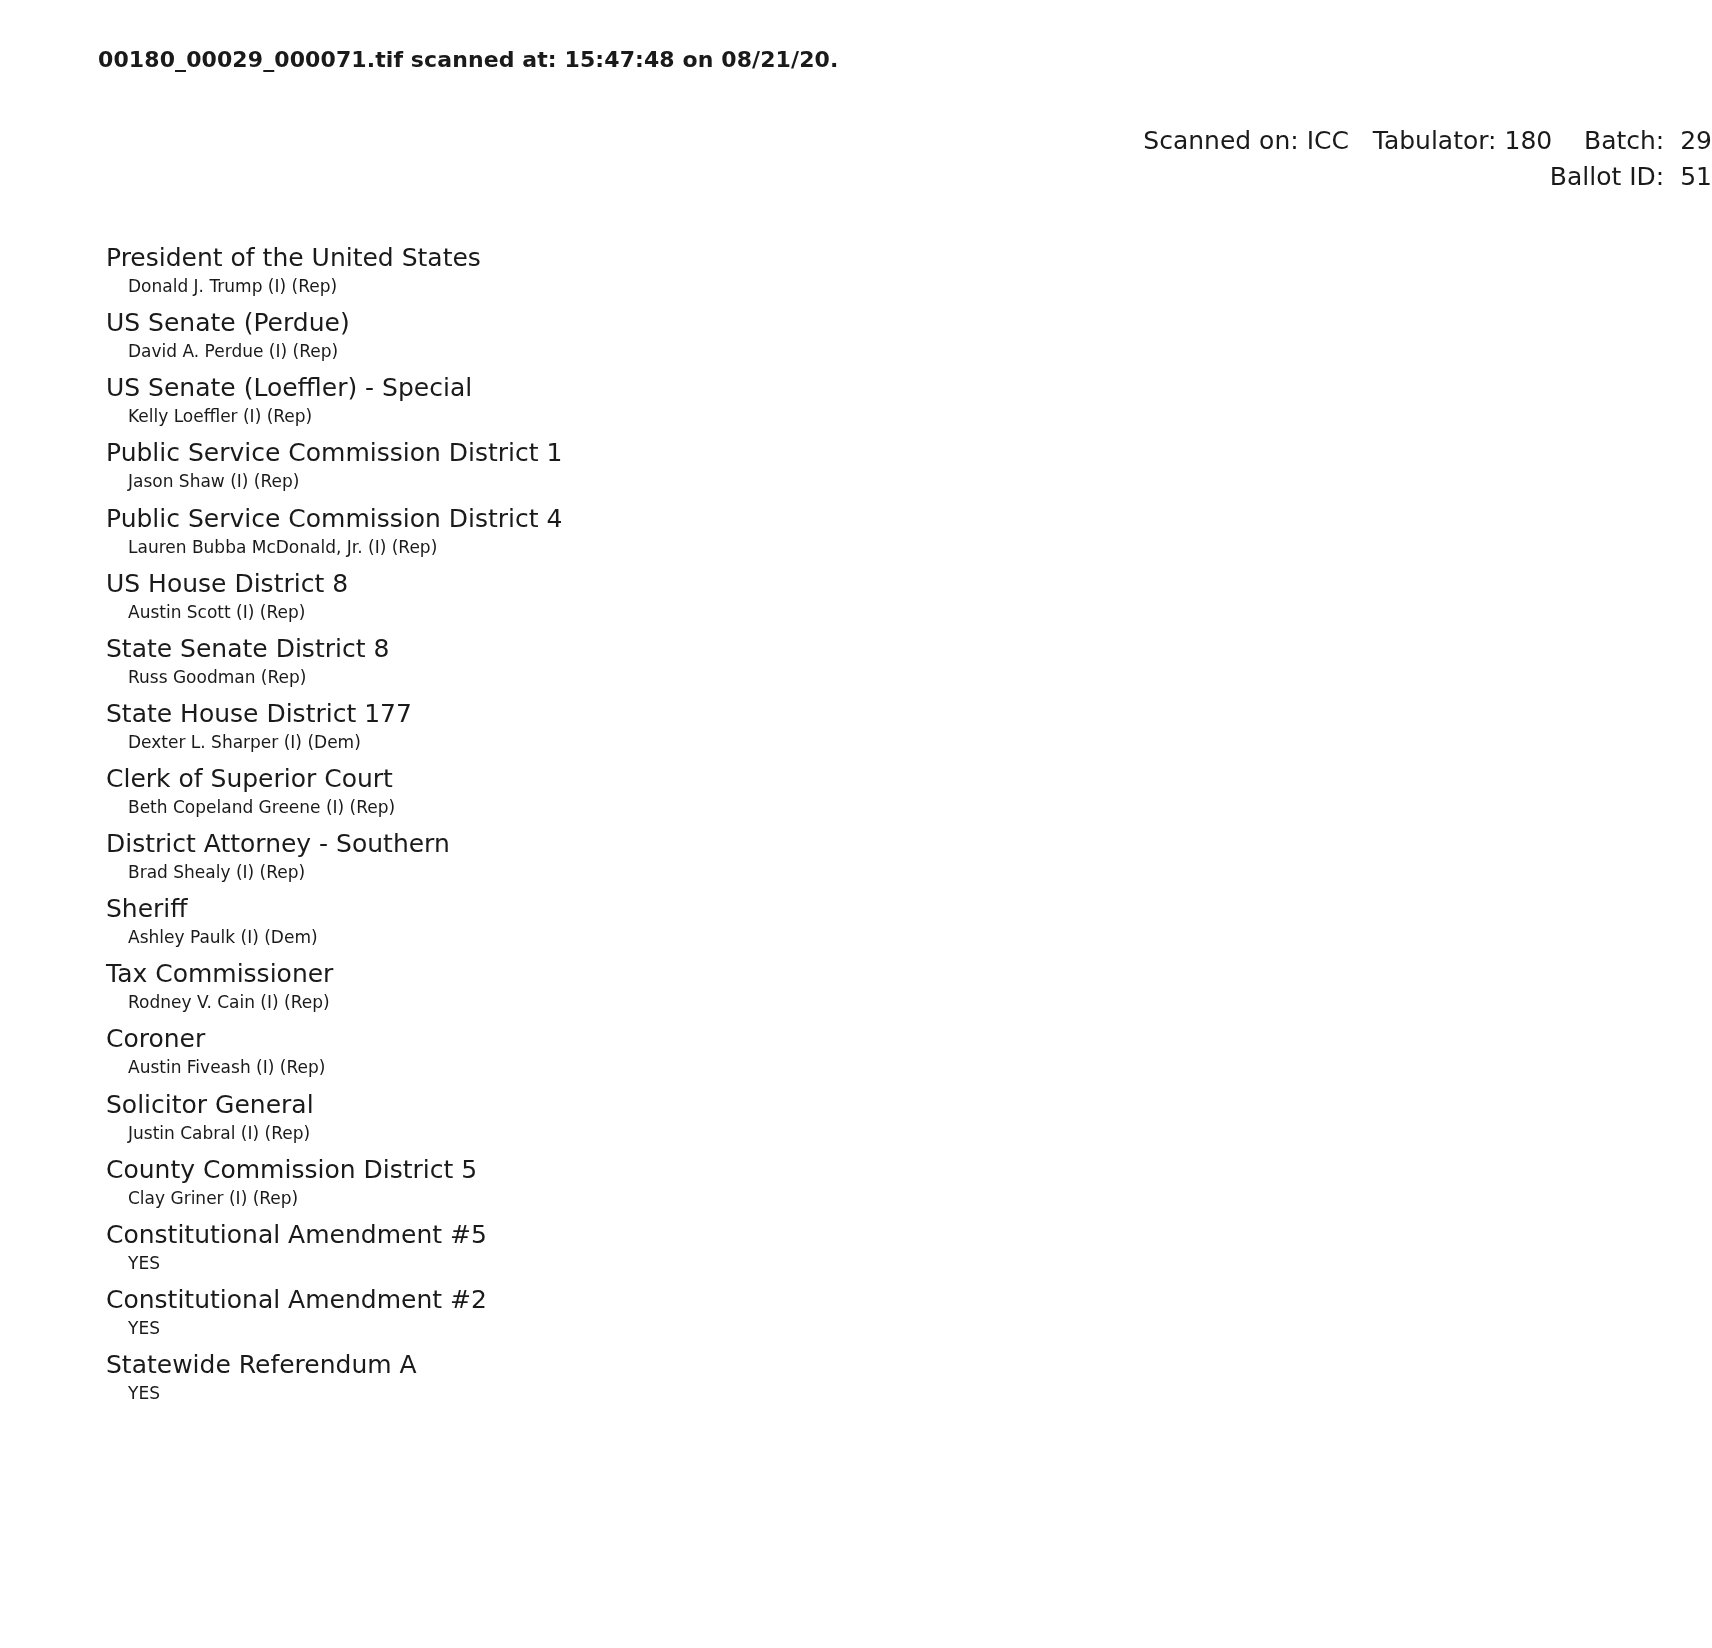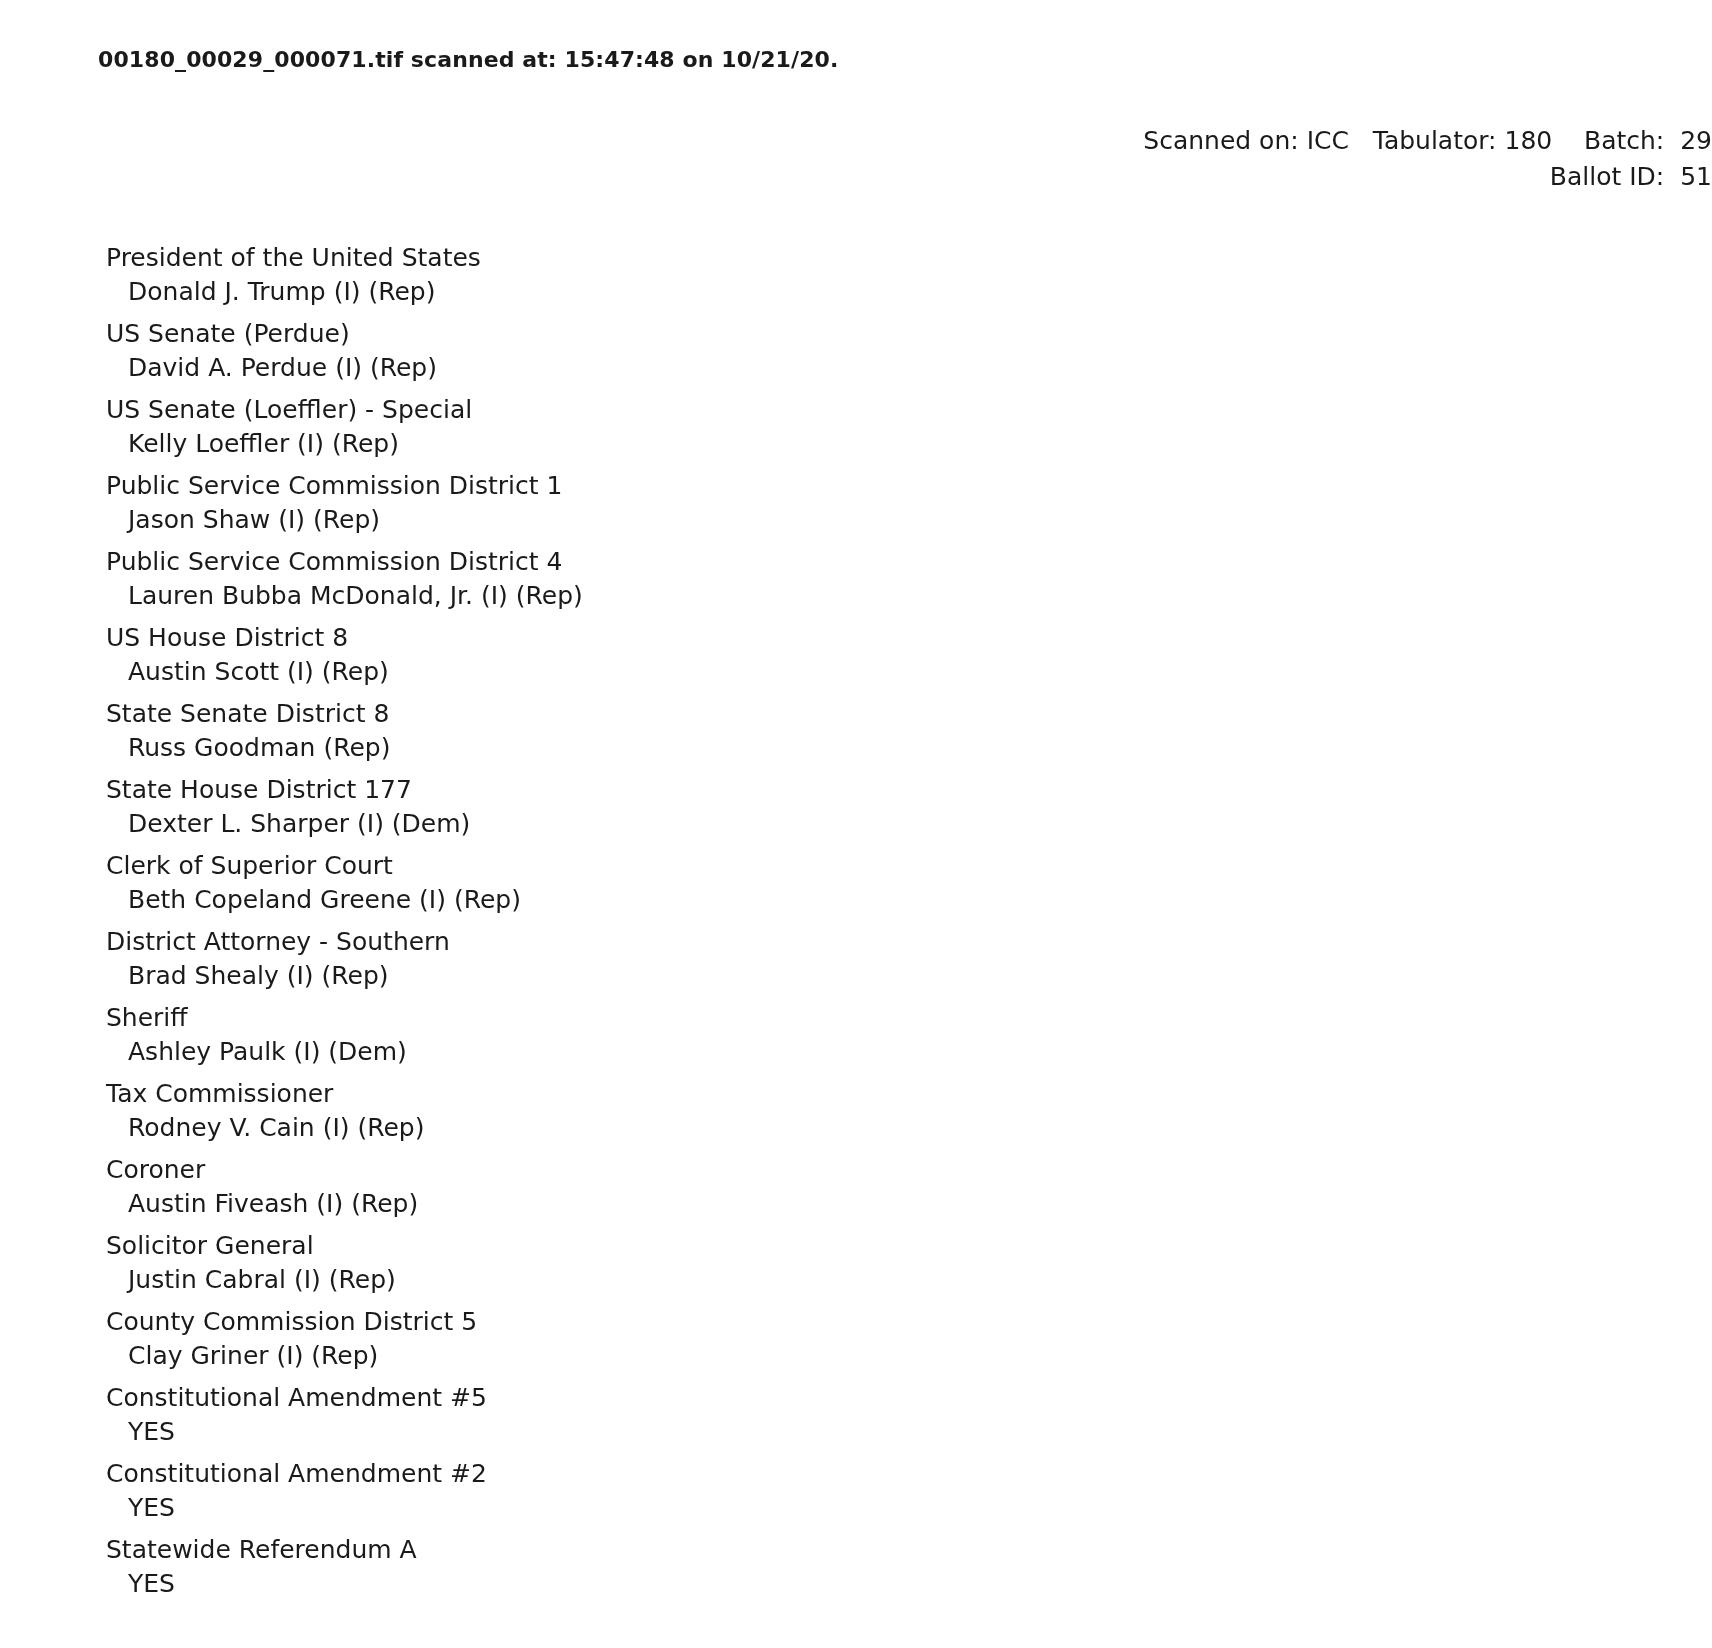--- a/index.html
+++ b/index.html
@@ -41,32 +41,32 @@
   }
   .contest {
     margin: 8px;
   }
   .contest-title {
     font-size: 25px;
     line-height: 1.36;
     white-space: pre;
   }
   .contest-selection {
-    font-size: 25px;
+    font-size: 17px;
     line-height: 1.36;
     padding-left: 22px;
     white-space: pre;
   }
 </style>
 </head>
 <body>
 
 <div class="page">
 
-  <div class="scan-header">00180_00029_000071.tif scanned at: 15:47:48 on 10/21/20.</div>
+  <div class="scan-header">00180_00029_000071.tif scanned at: 15:47:48 on 08/21/20.</div>
 
   <div class="meta-block">
     <div class="meta-line">Scanned on: ICC   Tabulator: 180    Batch:  29</div>
     <div class="meta-line">Ballot ID:  51</div>
   </div>
 
   <div class="contest-list" id="contest-list">
       <div class="contest">
         <div class="contest-title">President of the United States</div>
         <div class="contest-selection">Donald J. Trump (I) (Rep)</div>

